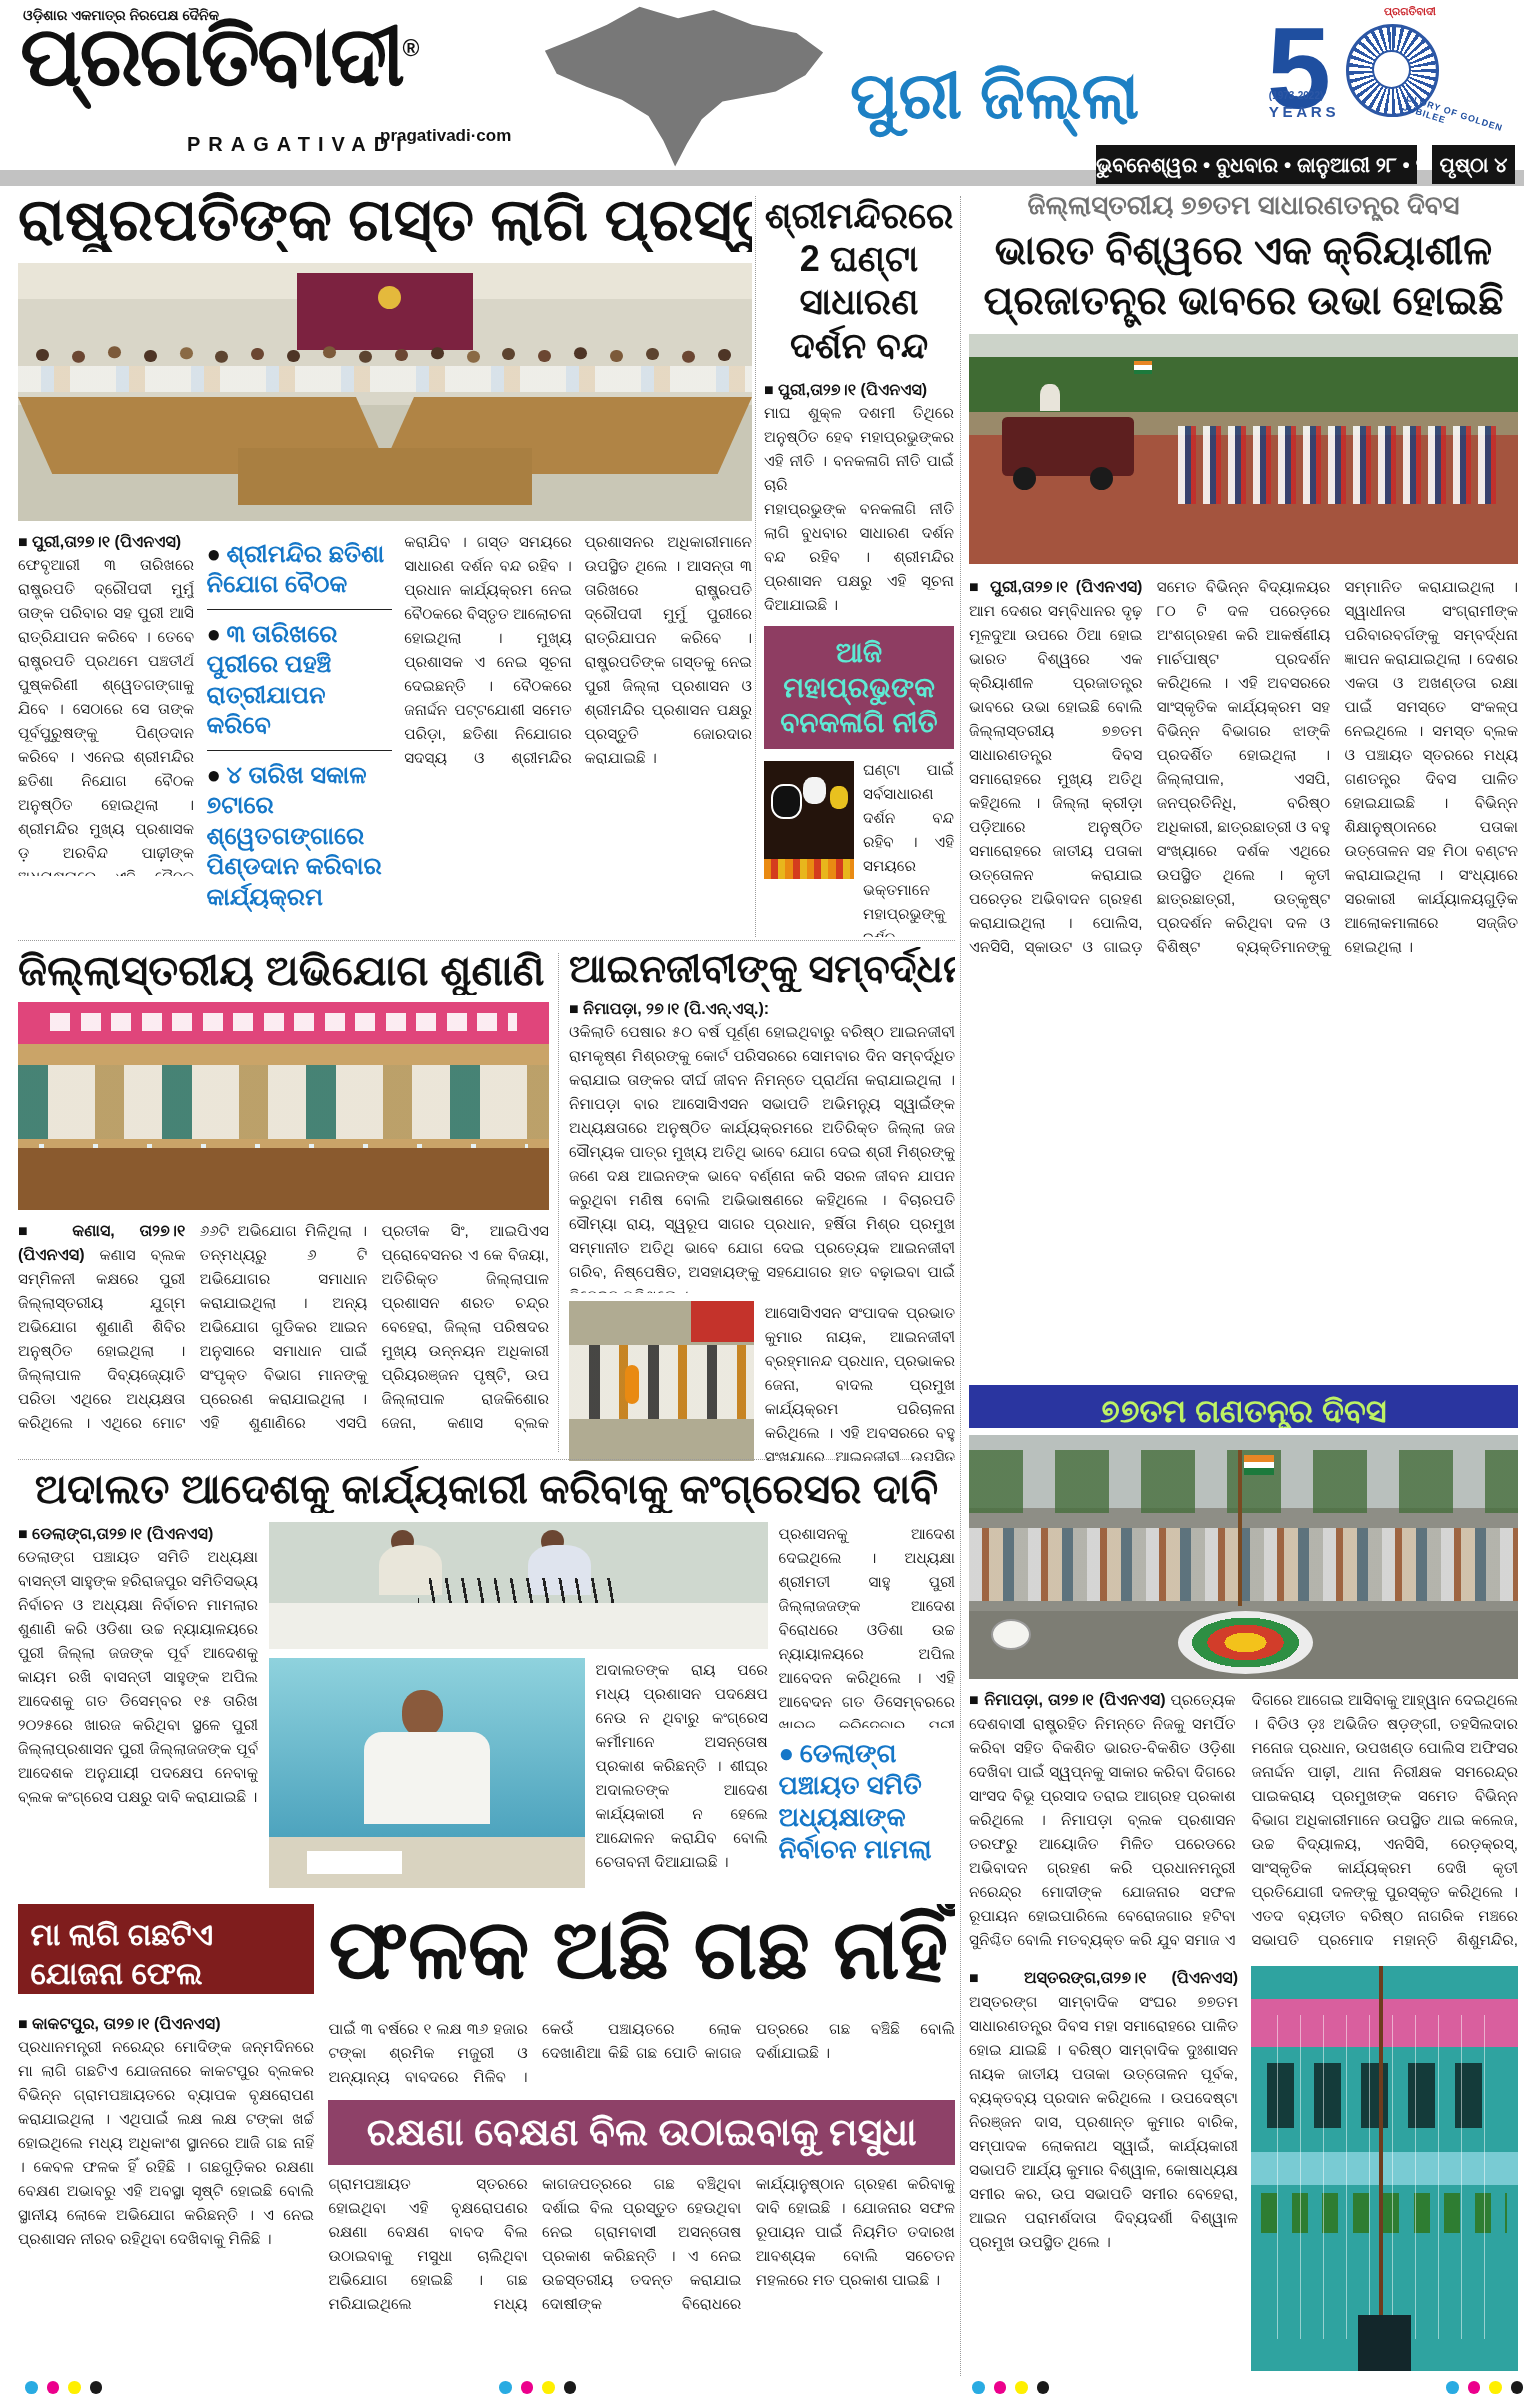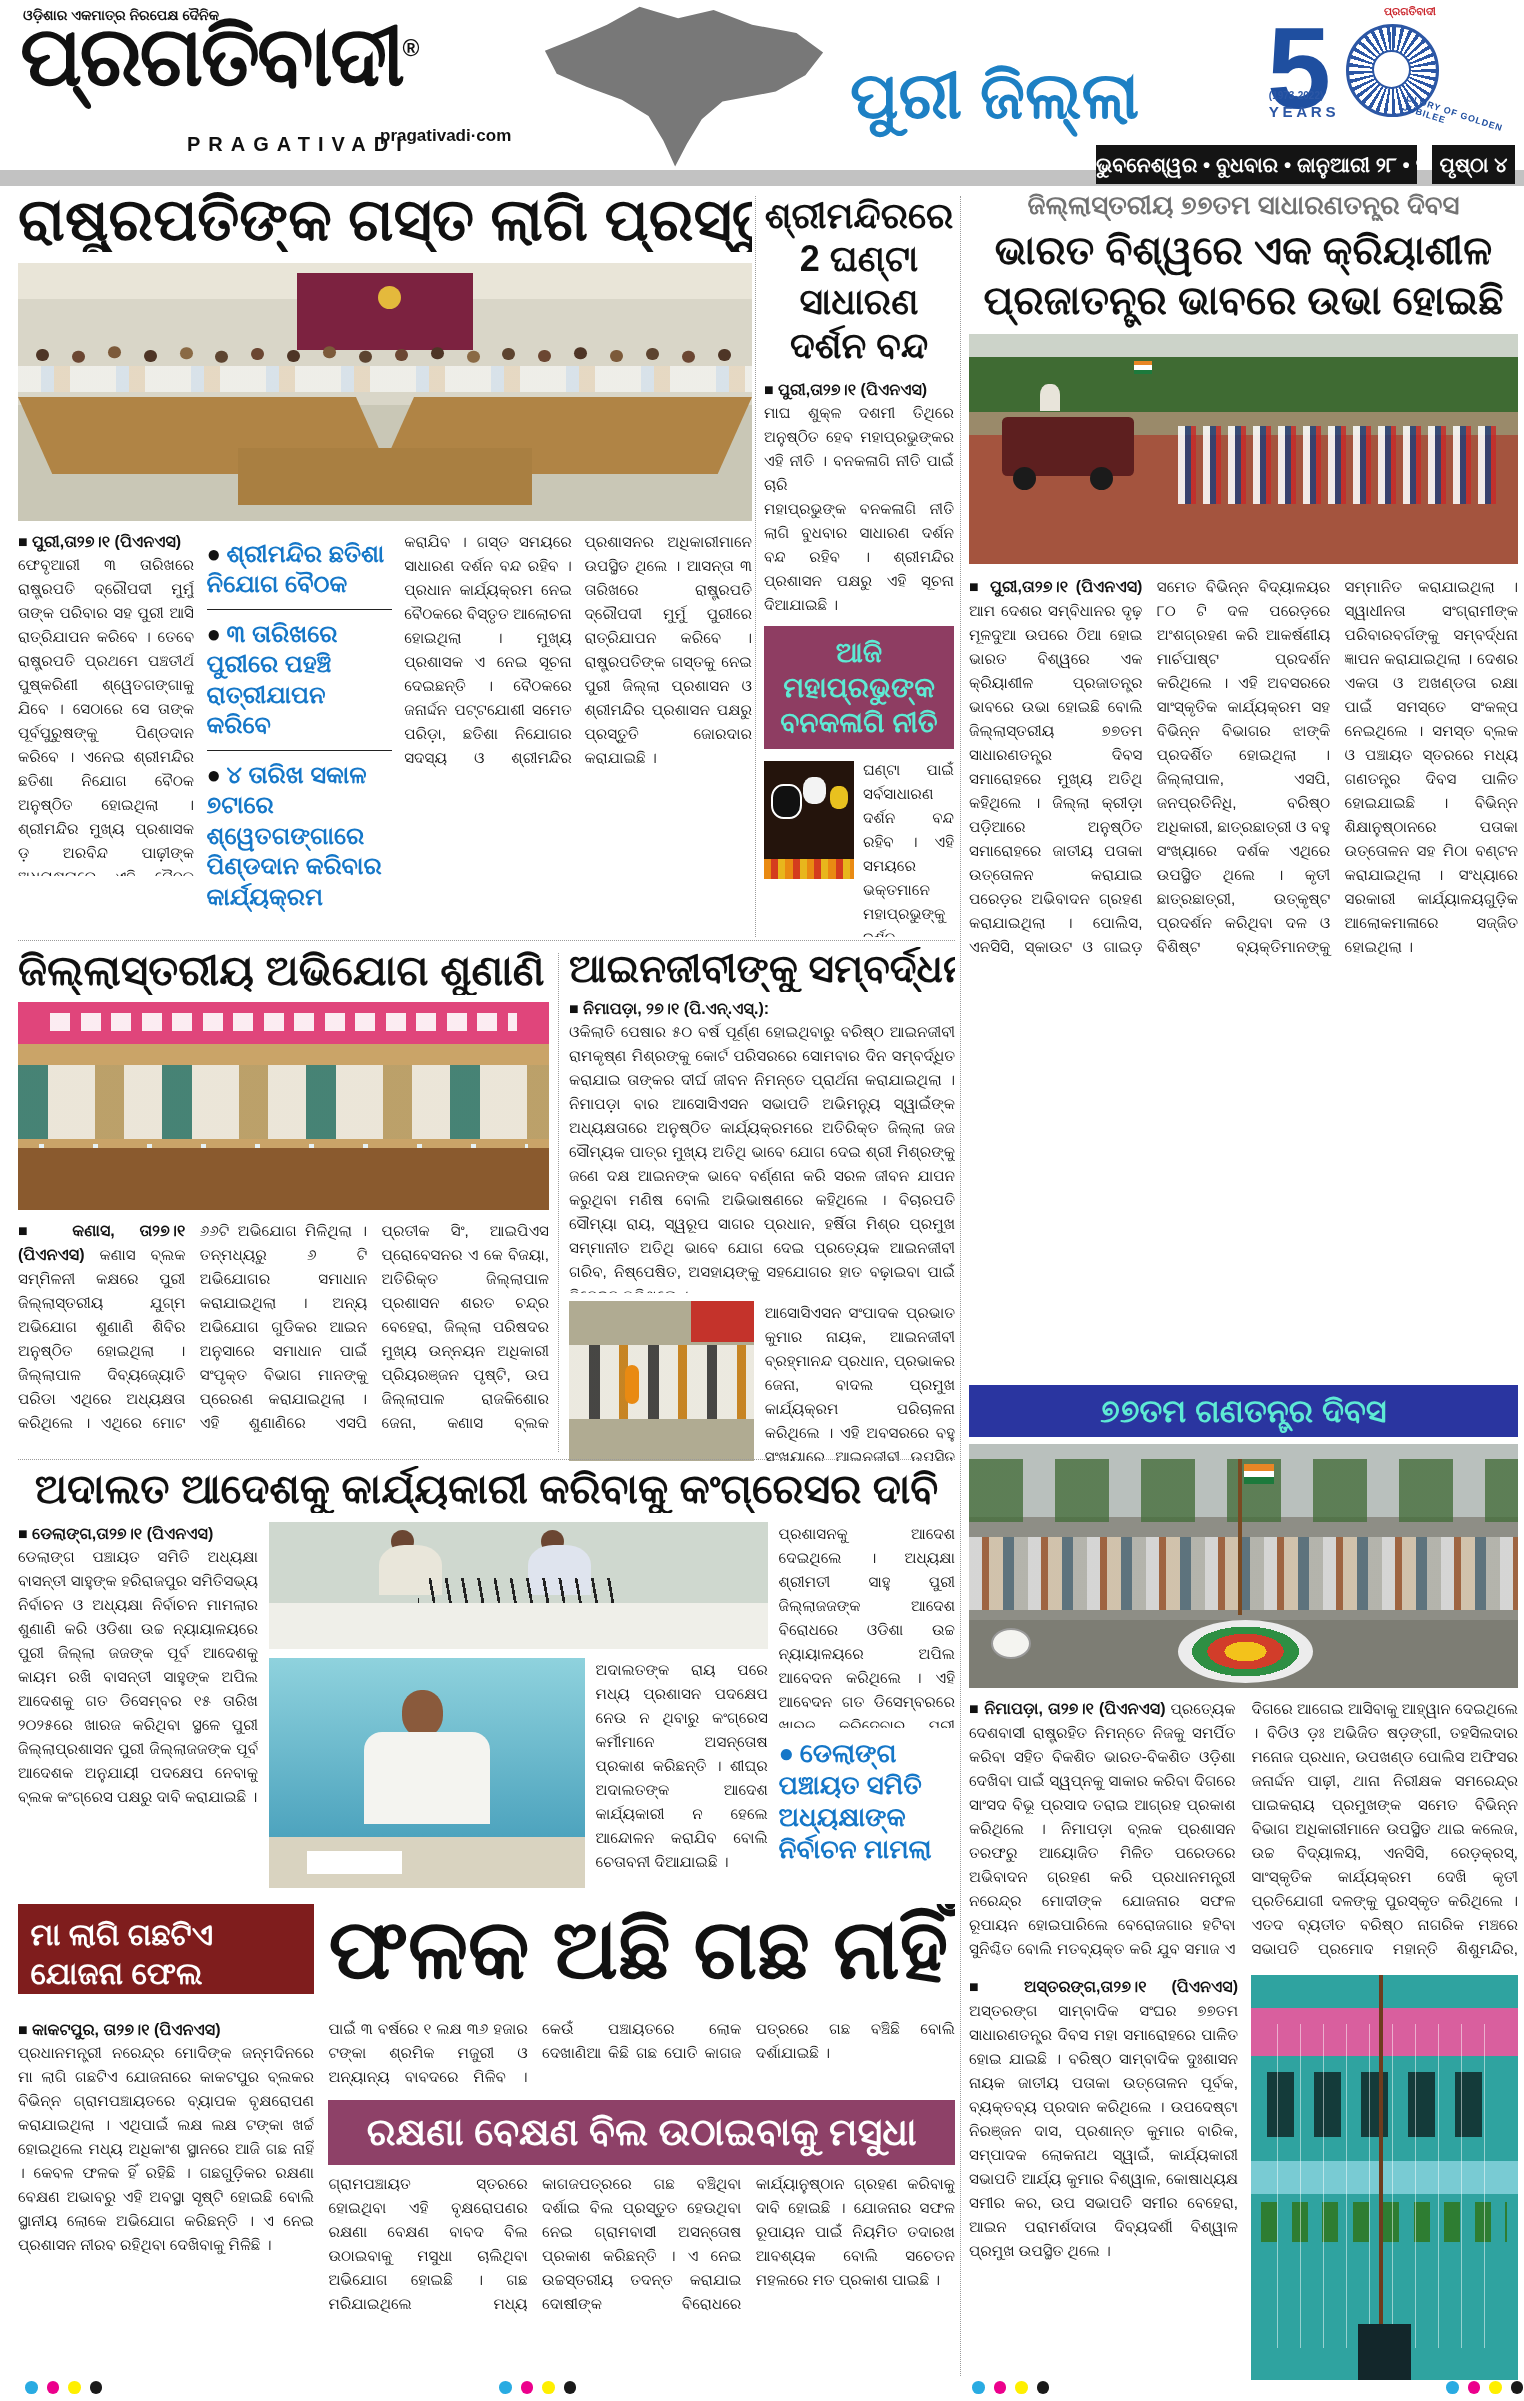--- a/index.html
+++ b/index.html
@@ -123,21 +123,21 @@
   .cong-subhead{color:#1577c8;font-weight:bold;font-size:26px;line-height:32px;margin:9px 0;}
   #story-plaque{left:18px;top:1904px;width:937px;height:484px;display:flex;gap:14.4px;}
   .plq-c1{width:296px;flex:none;}
   .green-box{background:#7f1d1d;color:#fff;font-size:30.5px;line-height:1.3;font-weight:bold;padding:10.8px 12.6px;height:68px;overflow:hidden;}
   .plq-c2{flex:1;display:flex;flex-direction:column;}
   .h-plq{font-size:83px;font-weight:bold;line-height:1.1;white-space:nowrap;overflow:hidden;height:108px;}
   .plq-b2{column-count:3;column-gap:14.4px;height:75px;margin-top:5.4px;}
   .pink-box{background:#8e4168;color:#fff;font-size:38px;font-weight:bold;text-align:center;line-height:65px;height:65px;margin:7.2px 0;white-space:nowrap;overflow:hidden;}
   .plq-b3{column-count:3;column-gap:14.4px;flex:1;}
   #republic-photos{left:969px;top:1385px;width:549px;height:996px;}
-  .blue-banner{background:#2a35a0;color:#5eead4;font-size:32px;font-weight:bold;text-align:center;line-height:52px;height:52px;overflow:hidden;}
+  .blue-banner{background:#2a35a0;color:#bef264;font-size:32px;font-weight:bold;text-align:center;line-height:52px;height:43px;overflow:hidden;}
   #photo-flag{margin-top:7.2px;width:549px;height:244px;background:linear-gradient(#b9c0bd 0 30%,#8e8e86 30% 72%,#7d7d74 72% 100%);}
   .fl-trees{position:absolute;left:0;top:6%;width:100%;height:26%;
      background:repeating-linear-gradient(90deg,rgba(70,110,60,.8) 0 54px,transparent 54px 86px);}
   .fl-crowd{position:absolute;left:0;top:38%;width:100%;height:30%;
      background:repeating-linear-gradient(90deg,#ddd 0 12.6px,#a0603a 12.6px 20px,#d8c8b0 20px 34px,#58707c 34px 45px,#b8b8b0 45px 59px);opacity:.9;}
   .fl-pole{position:absolute;left:49%;top:6%;width:3.6px;height:64%;background:#7a4a22;}
   .fl-flag{position:absolute;left:50%;top:8%;width:30.5px;height:20px;background:linear-gradient(#e88625 0 33%,#fff 33% 66%,#1c7a3c 66%);}
   .fl-rangoli{position:absolute;left:38%;bottom:2%;width:135px;height:63px;border-radius:50%;
      background:radial-gradient(ellipse at center,#f3c21b 0 22%,#d23d2a 22% 40%,#2e8f43 40% 56%,#ececec 56% 72%,#b9822e 72% 100%);}
   .fl-drum{position:absolute;left:4%;bottom:12%;width:36px;height:27px;border-radius:50%;background:#f4f4f0;border:2.7px solid #999;}
@@ -311,21 +311,21 @@
       <div class="cong-c3">
         <div class="body-txt" style="height:206px;">ପ୍ରଶାସନକୁ ଆଦେଶ ଦେଇଥିଲେ । ଅଧ୍ୟକ୍ଷା ଶ୍ରୀମତୀ ସାହୁ ପୁରୀ ଜିଲ୍ଲାଜଜଙ୍କ ଆଦେଶ ବିରୋଧରେ ଓଡିଶା ଉଚ୍ଚ ନ୍ୟାୟାଳୟରେ ଅପିଲ ଆବେଦନ କରିଥିଲେ । ଏହି ଆବେଦନ ଗତ ଡିସେମ୍ବରରେ ଖାରଜ କରିଦେବାରୁ ପୁରୀ ଜିଲ୍ଲା</div>
         <div class="cong-subhead"><span class="bullet-dot" style="color:#1577c8;">●</span><span>ଡେଲାଙ୍ଗ ପଞ୍ଚାୟତ ସମିତି ଅଧ୍ୟକ୍ଷାଙ୍କ ନିର୍ବାଚନ ମାମଲା</span></div>
       </div>
     </div>
   </div>
 
   <div class="abs" id="story-plaque">
     <div class="plq-c1">
       <div class="green-box">ମା ଲାଗି ଗଛଟିଏ ଯୋଜନା ଫେଲ</div>
-      <div class="dateline" style="margin-top:24px;">■ କାକଟପୁର, ତା୨୭।୧ (ପିଏନଏସ)</div>
+      <div class="dateline" style="margin-top:18px;">■ କାକଟପୁର, ତା୨୭।୧ (ପିଏନଏସ)</div>
       <div class="body-txt" style="height:341px;">ପ୍ରଧାନମନ୍ତ୍ରୀ ନରେନ୍ଦ୍ର ମୋଦିଙ୍କ ଜନ୍ମଦିନରେ ମା ଲାଗି ଗଛଟିଏ ଯୋଜନାରେ କାକଟପୁର ବ୍ଲକର ବିଭିନ୍ନ ଗ୍ରାମପଞ୍ଚାୟତରେ ବ୍ୟାପକ ବୃକ୍ଷରୋପଣ କରାଯାଇଥିଲା । ଏଥିପାଇଁ ଲକ୍ଷ ଲକ୍ଷ ଟଙ୍କା ଖର୍ଚ୍ଚ ହୋଇଥିଲେ ମଧ୍ୟ ଅଧିକାଂଶ ସ୍ଥାନରେ ଆଜି ଗଛ ନାହିଁ । କେବଳ ଫଳକ ହିଁ ରହିଛି । ଗଛଗୁଡ଼ିକର ରକ୍ଷଣା ବେକ୍ଷଣ ଅଭାବରୁ ଏହି ଅବସ୍ଥା ସୃଷ୍ଟି ହୋଇଛି ବୋଲି ସ୍ଥାନୀୟ ଲୋକେ ଅଭିଯୋଗ କରିଛନ୍ତି । ଏ ନେଇ ପ୍ରଶାସନ ନୀରବ ରହିଥିବା ଦେଖିବାକୁ ମିଳିଛି ।</div>
     </div>
     <div class="plq-c2">
       <div class="h-plq">ଫଳକ ଅଛି ଗଛ ନାହିଁ</div>
       <div class="plq-b2 body-txt">ପାଇଁ ୩ ବର୍ଷରେ ୧ ଲକ୍ଷ ୩୬ ହଜାର ଟଙ୍କା ଶ୍ରମିକ ମଜୁରୀ ଓ ଅନ୍ୟାନ୍ୟ ବାବଦରେ ମିଳିବ । କେଉଁ ପଞ୍ଚାୟତରେ ଲୋକ ଦେଖାଣିଆ କିଛି ଗଛ ପୋତି କାଗଜ ପତ୍ରରେ ଗଛ ବଞ୍ଚିଛି ବୋଲି ଦର୍ଶାଯାଇଛି ।</div>
       <div class="pink-box">ରକ୍ଷଣା ବେକ୍ଷଣ ବିଲ ଉଠାଇବାକୁ ମସୁଧା</div>
       <div class="plq-b3 body-txt">ଗ୍ରାମପଞ୍ଚାୟତ ସ୍ତରରେ ହୋଇଥିବା ଏହି ବୃକ୍ଷରୋପଣର ରକ୍ଷଣା ବେକ୍ଷଣ ବାବଦ ବିଲ ଉଠାଇବାକୁ ମସୁଧା ଚାଲିଥିବା ଅଭିଯୋଗ ହୋଇଛି । ଗଛ ମରିଯାଇଥିଲେ ମଧ୍ୟ କାଗଜପତ୍ରରେ ଗଛ ବଞ୍ଚିଥିବା ଦର୍ଶାଇ ବିଲ ପ୍ରସ୍ତୁତ ହେଉଥିବା ନେଇ ଗ୍ରାମବାସୀ ଅସନ୍ତୋଷ ପ୍ରକାଶ କରିଛନ୍ତି । ଏ ନେଇ ଉଚ୍ଚସ୍ତରୀୟ ତଦନ୍ତ କରାଯାଇ ଦୋଷୀଙ୍କ ବିରୋଧରେ କାର୍ଯ୍ୟାନୁଷ୍ଠାନ ଗ୍ରହଣ କରିବାକୁ ଦାବି ହୋଇଛି । ଯୋଜନାର ସଫଳ ରୂପାୟନ ପାଇଁ ନିୟମିତ ତଦାରଖ ଆବଶ୍ୟକ ବୋଲି ସଚେତନ ମହଲରେ ମତ ପ୍ରକାଶ ପାଇଛି ।</div>
     </div>
   </div>
 

